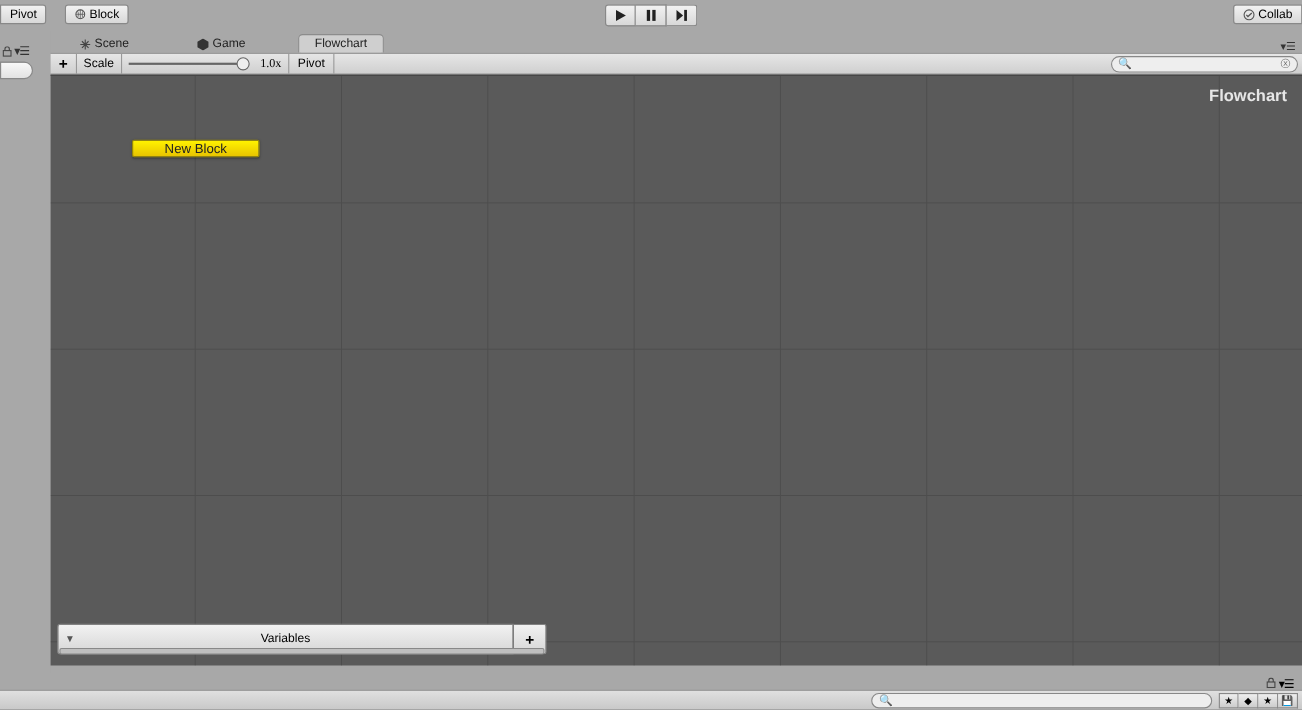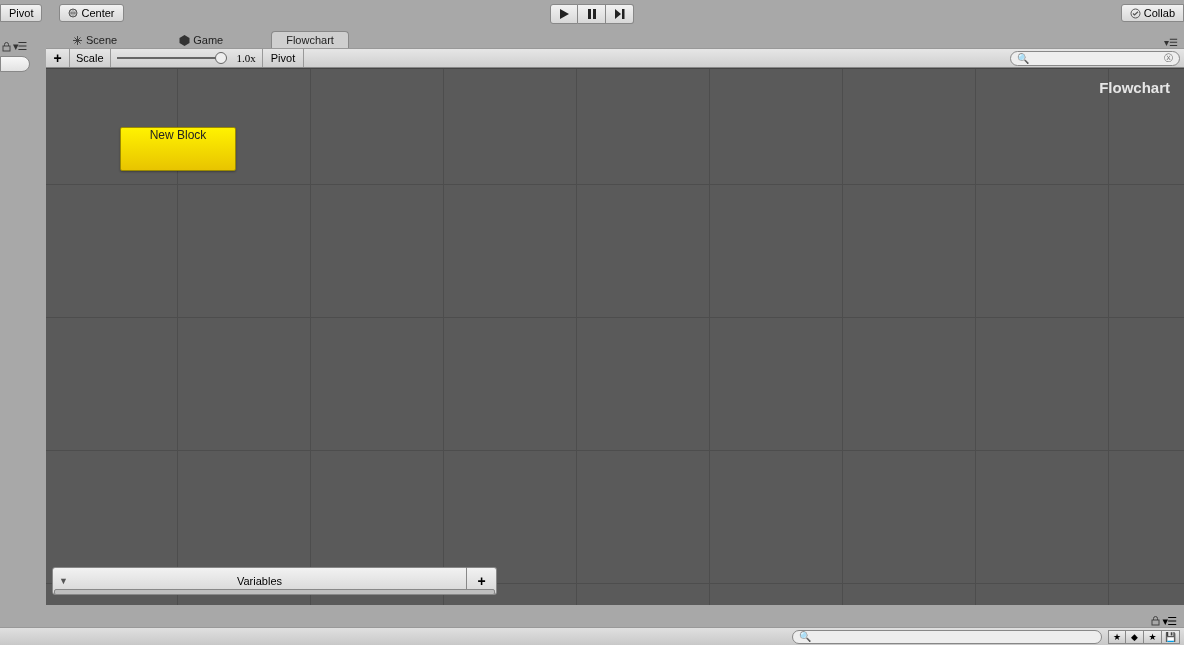--- a/index.html
+++ b/index.html
@@ -45,21 +45,21 @@
 
 .canvas { position: absolute; top: 68px; left: 46px; right: 0; bottom: 40px; background: #5a5a5a; overflow: hidden; border-top: 1px solid #444; }
 .grid { position: absolute; inset: 0;
   background-image:
     linear-gradient(to right, #4d4d4d 1px, transparent 1px),
     linear-gradient(to bottom, #4d4d4d 1px, transparent 1px);
   background-size: 133px 133px;
   background-position: -2px -18px;
 }
 .canvas-title { position: absolute; top: 10px; right: 14px; color: #e6e6e6; font-weight: bold; font-size: 15px; }
-.block { position: absolute; top: 58px; left: 74px; width: 116px; height: 44px; background: linear-gradient(#fff200,#e8c400); border: 1px solid #9b8a00; border-radius: 2px; display: flex; align-items: flex-start; justify-content: center; font-size: 12px; color: #222; cursor: pointer; box-shadow: 0 1px 2px rgba(0,0,0,.3); }
+.block { position: absolute; top: 58px; left: 74px; width: 116px; height: 16px; background: linear-gradient(#fff200,#e8c400); border: 1px solid #9b8a00; border-radius: 2px; display: flex; align-items: center; justify-content: center; font-size: 12px; color: #222; cursor: pointer; box-shadow: 0 1px 2px rgba(0,0,0,.3); }
 
 
 .vars-panel { position: absolute; left: 6px; bottom: 10px; width: 445px; height: 28px; display: flex; }
 .vars-main { flex: 1; background: linear-gradient(#f2f2f2,#d6d6d6); border: 1px solid #888; border-radius: 3px 0 0 3px; position: relative; display: flex; align-items: center; justify-content: center; font-size: 11px; }
 .vars-main .chev { position: absolute; left: 6px; font-size: 9px; color: #555; }
 .vars-add { width: 30px; background: linear-gradient(#f2f2f2,#d6d6d6); border: 1px solid #888; border-left: none; border-radius: 0 3px 3px 0; display: flex; align-items: center; justify-content: center; font-size: 14px; font-weight: bold; cursor: pointer; }
 .vars-scroll { position: absolute; left: 2px; bottom: 0; width: 441px; height: 6px; background: #bfbfbf; border: 1px solid #888; border-radius: 2px; }
 
 
 .bottom-bar { position: absolute; left: 0; right: 0; bottom: 14px; height: 20px; background: #a8a8a8; display: flex; align-items: center; }
@@ -81,21 +81,21 @@
     <div class="btn" style="border-radius:0 3px 3px 0;">
         <span>Pivot</span>
       </div>
     <div class="btn">
       <span>
         <svg width="10" height="10" viewBox="0 0 10 10">
             <circle cx="5" cy="5" r="4" fill="none" stroke="#555" stroke-width="1"></circle>
             <path d="M1 5h8M5 1v8M2.5 2c1 2 1 4 0 6M7.5 2c-1 2-1 4 0 6" stroke="#555" stroke-width=".7" fill="none"></path>
           </svg>
       </span>
-      <span>Center</span>
+      <span>Block</span>
     </div>
   </div>
   <div class="play-group">
     <div class="pbtn">
         <svg width="12" height="12" viewBox="0 0 12 12">
           <path d="M2 1l9 5-9 5z" fill="#222"></path>
         </svg>
       </div>
     <div class="pbtn">
         <svg width="12" height="12" viewBox="0 0 12 12">

